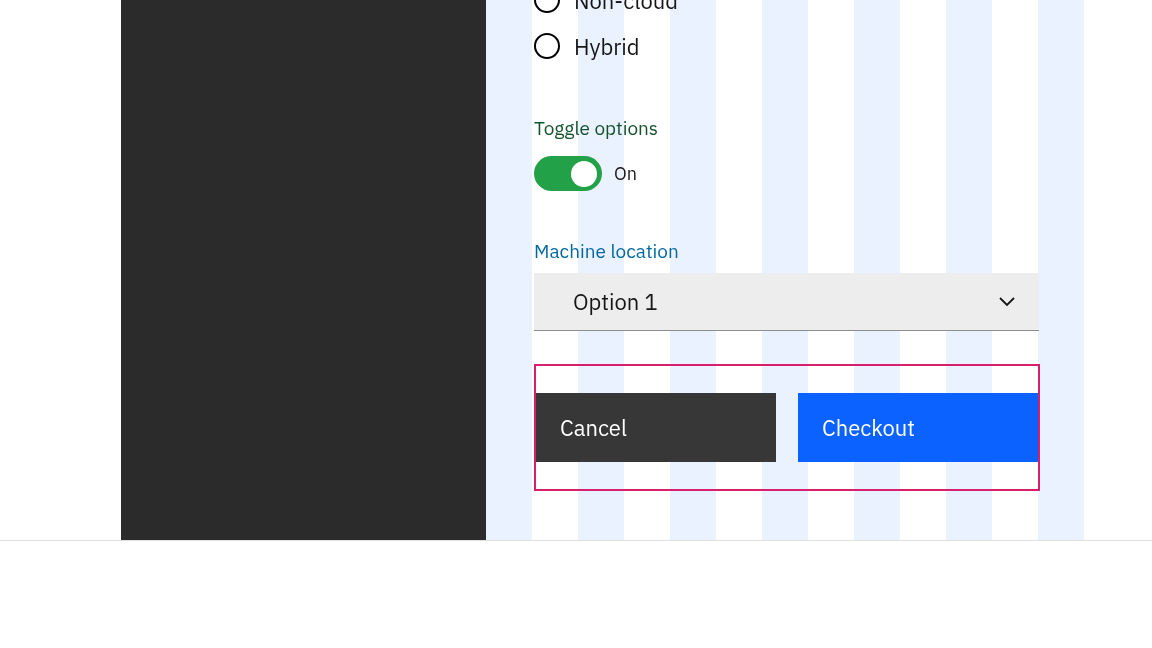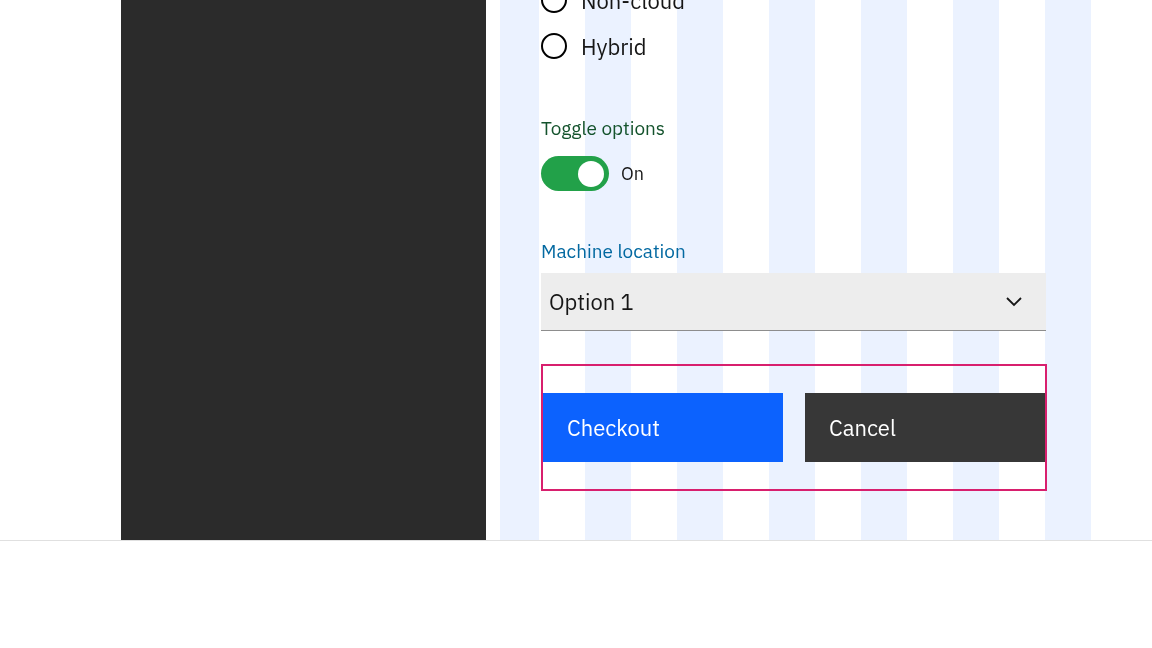--- a/index.html
+++ b/index.html
@@ -15,21 +15,20 @@
       overflow: hidden;
       position: relative;
     }
     .container {
       position: absolute;
       top: 0;
       left: 121px;
       width: 1009px;
       height: 540px;
       display: flex;
-      gap: 7px;
     }
     .sidebar {
       width: 365px;
       height: 540px;
       background: #2b2b2b;
     }
     .main {
       position: relative;
       flex: 1;
       height: 540px;
@@ -120,21 +119,21 @@
       margin-bottom: 10px;
     }
     .dropdown {
       width: 505px;
       height: 58px;
       background: #ededed;
       border-bottom: 1px solid #8d8d8d;
       display: flex;
       align-items: center;
       justify-content: space-between;
-      padding-left: 8px;
+      padding-left: 39px;
       padding-right: 22px;
     }
     .dropdown-value {
       font-size: 22px;
       color: #161616;
     }
     .dropdown-chevron {
       width: 20px;
       height: 20px;
       display: flex;
@@ -213,25 +212,25 @@
           <span class="dropdown-value">Option 1</span>
           <span class="dropdown-chevron">
             <svg width="16" height="10" viewBox="0 0 16 10" fill="none">
               <path d="M1 1L8 8L15 1" stroke="#161616" stroke-width="1.8" fill="none"></path>
             </svg>
           </span>
         </div>
       </div>
 
       <div class="button-highlight">
+        <div class="btn btn-secondary">
+          <span>Cancel</span>
+        </div>
         <div class="btn btn-primary">
           <span>Checkout</span>
-        </div>
-        <div class="btn btn-secondary">
-          <span>Cancel</span>
         </div>
       </div>
 
     </div>
   </div>
 </div>
 
 <div class="bottom-divider"></div>
 
 </body></html>

